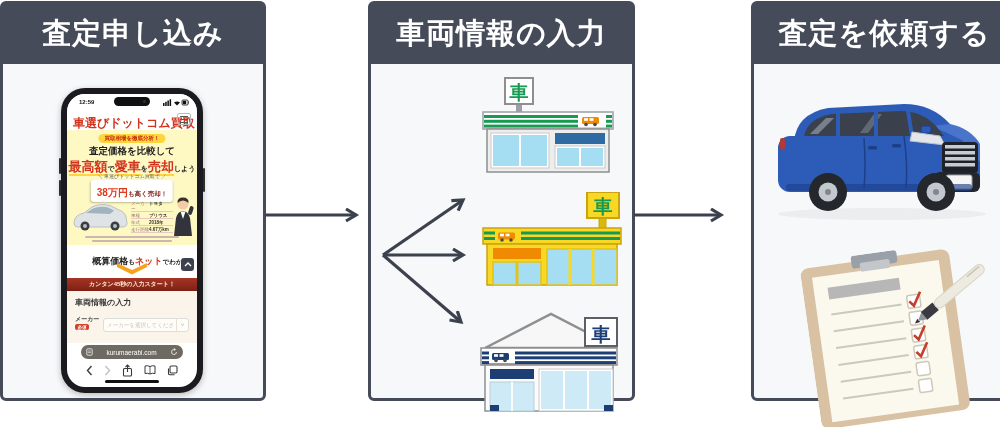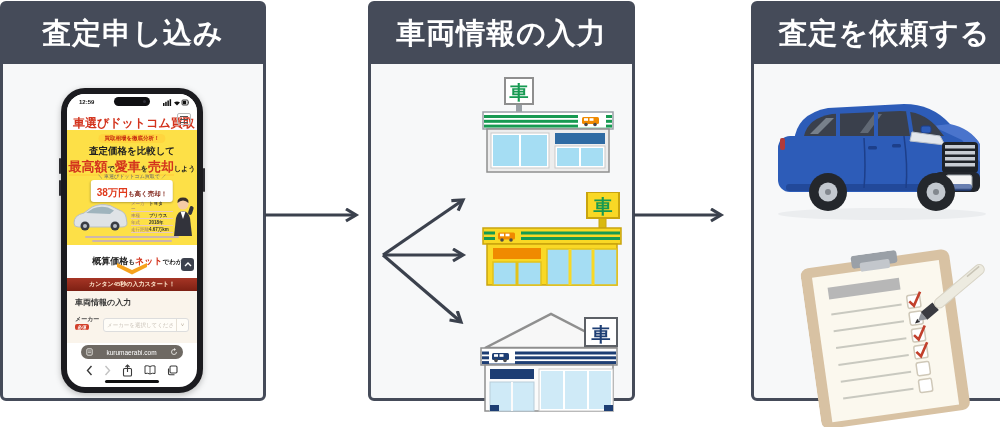--- a/index.html
+++ b/index.html
@@ -24,21 +24,21 @@
   .abs{position:absolute;}
   .scr-status{top:0;left:0;right:0;height:15px;background:#fff;}
   .time{left:12px;top:5px;font-size:6px;font-weight:bold;color:#111;}
   .notch{left:47px;top:3px;width:36px;height:9px;background:#101013;border-radius:5px;}
   .notch-dot{position:absolute;right:4px;top:3px;width:3px;height:3px;border-radius:50%;background:#2e2e38;}
   .scr-logo{top:15px;left:0;right:0;height:21px;background:#fff;border-bottom:1px solid #eee;}
   .brand{left:6px;top:6px;font-size:12px;font-weight:bold;color:#d3331d;letter-spacing:0;}
   .menu-btn{right:6px;top:4px;width:14px;height:12px;border:1px solid #bbb;border-radius:2px;
             display:flex;flex-direction:column;justify-content:center;gap:2px;align-items:center;box-sizing:border-box;}
   .menu-btn i{display:block;width:8px;height:1px;background:#555;}
-  .scr-hero{top:36px;left:0;right:0;height:115px;background:#fde047;}
+  .scr-hero{top:36px;left:0;right:0;height:115px;background:#fef9c3;}
   .badge{left:50%;transform:translateX(-50%);top:4px;background:#ffd53e;color:#c6250f;font-size:5.5px;
          font-weight:bold;padding:1px 6px;border-radius:7px;white-space:nowrap;}
   .hero-l1{top:15px;width:100%;text-align:center;font-size:9.5px;font-weight:bold;color:#222;white-space:nowrap;}
   .hero-l2{top:27px;width:100%;text-align:center;white-space:nowrap;}
   .hero-l2 .big{font-size:13px;font-weight:bold;color:#d3331d;border-bottom:2px solid #ffd53e;}
   .hero-l2 .sml{font-size:7px;font-weight:bold;color:#222;}
   .hero-sub{top:43px;width:100%;text-align:center;font-size:5px;color:#666;white-space:nowrap;}
   .ribbon{left:50%;transform:translateX(-50%);top:50px;background:#fff;border-radius:3px;
           box-shadow:0 1px 2px rgba(0,0,0,.25);padding:2px 6px;white-space:nowrap;}
   .ribbon .amt{font-size:10px;font-weight:bold;color:#e0391b;}

